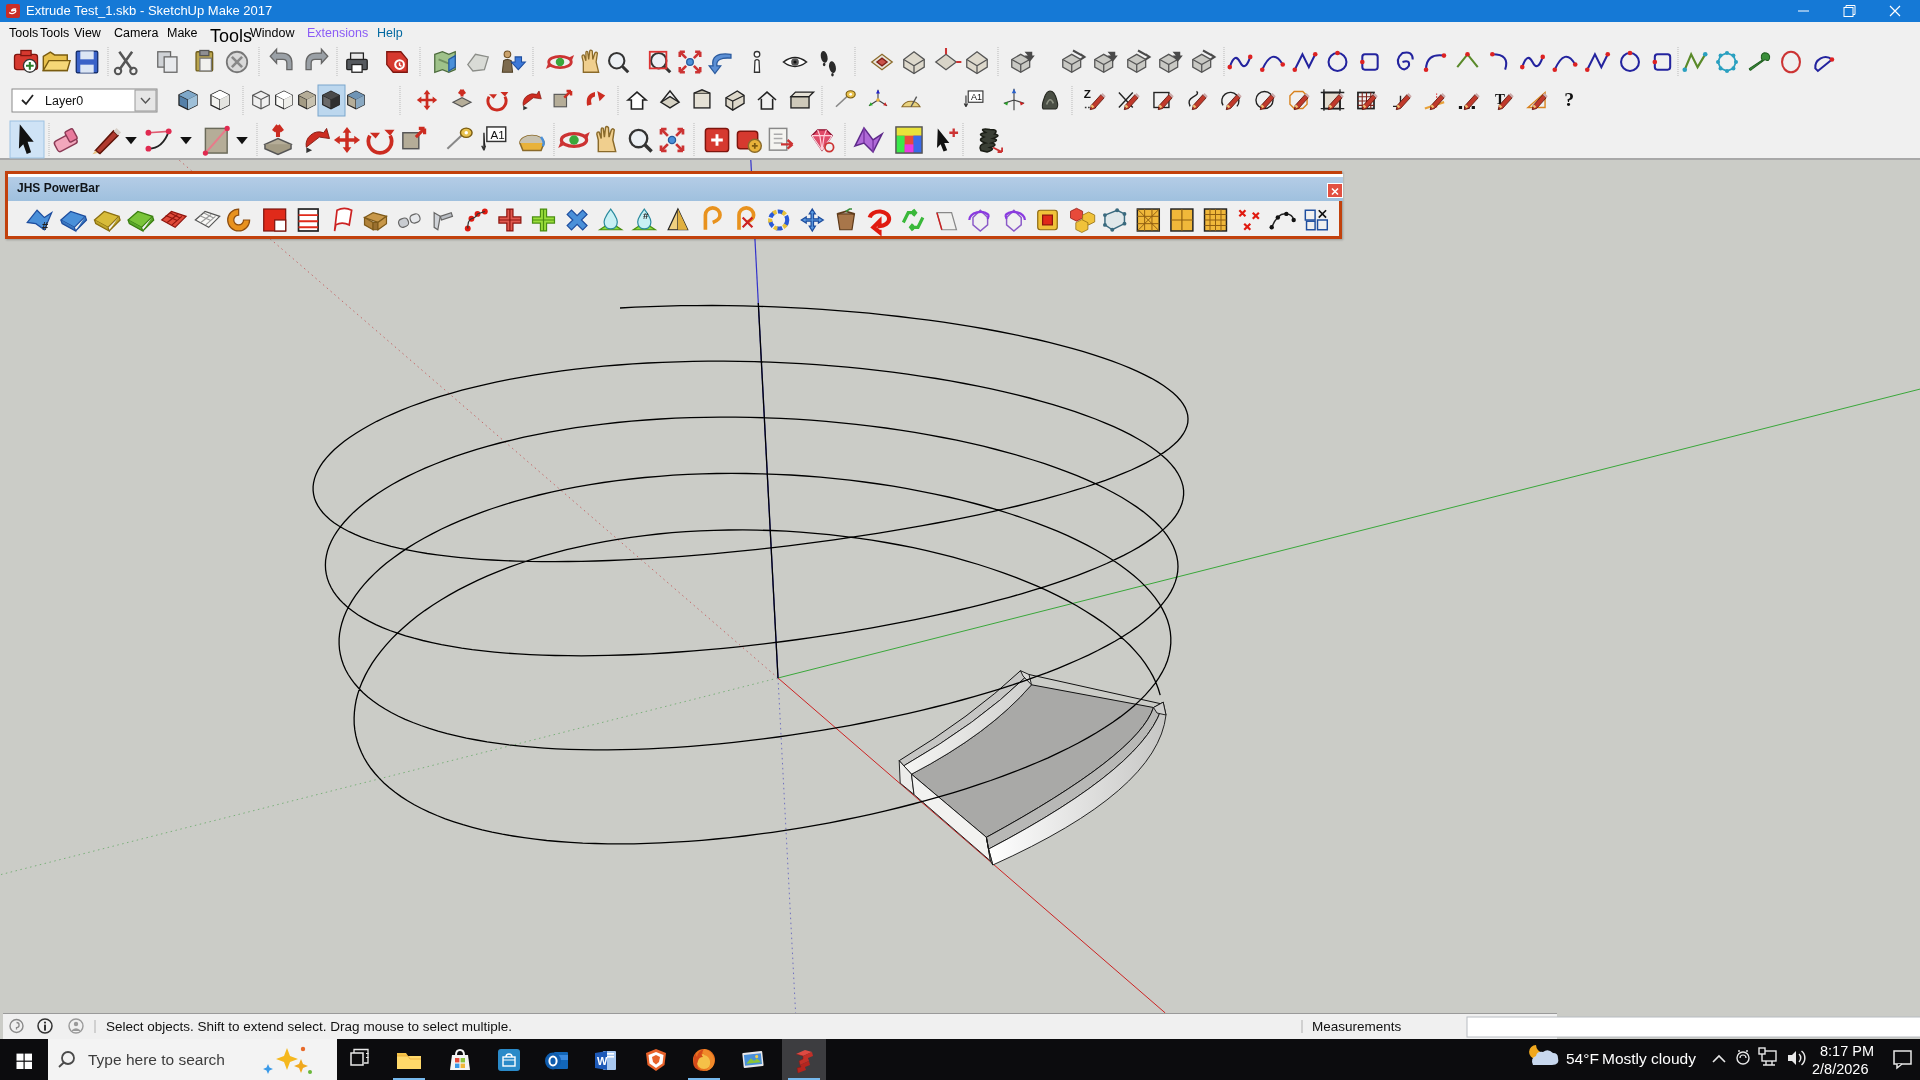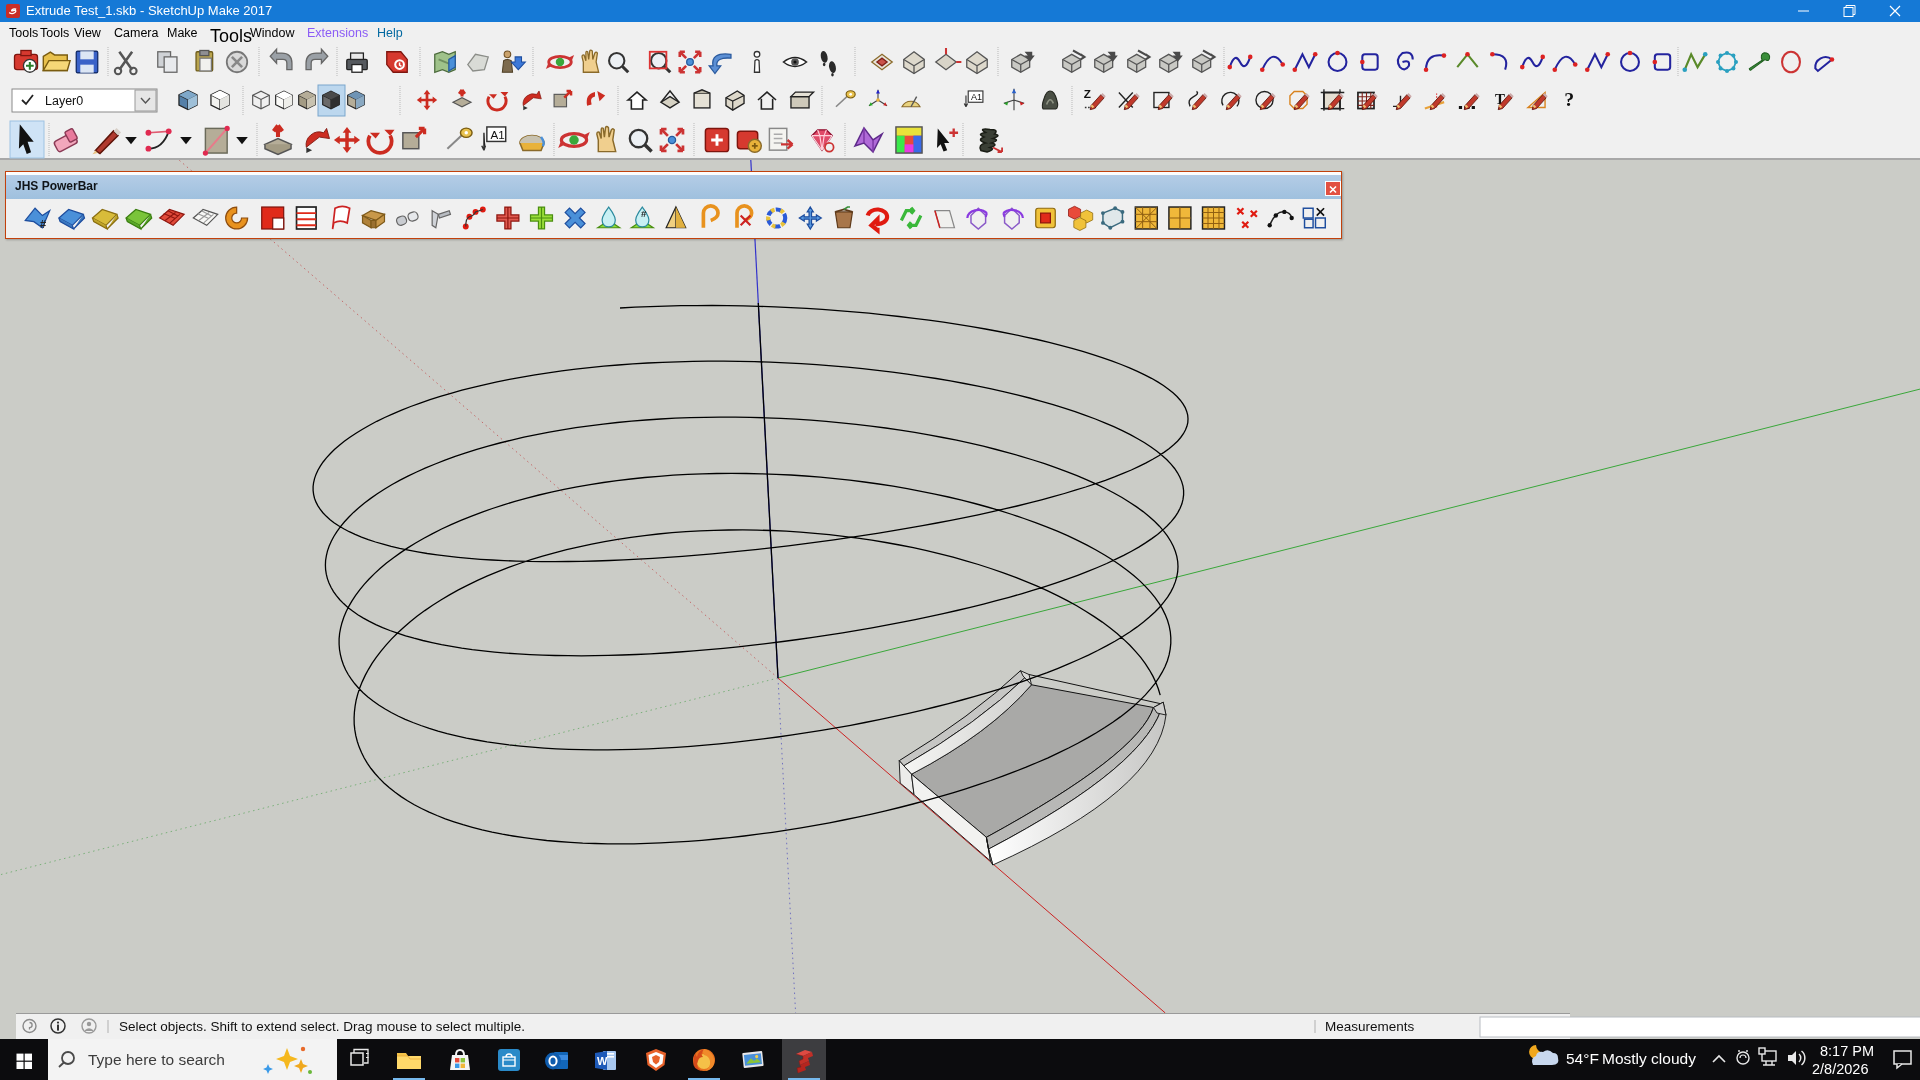--- a/index.html
+++ b/index.html
@@ -663,21 +663,21 @@
 <path d="M899.2 760.7 L911.5 774.2 L914 794.5 L900.2 783.1 Z" fill="#ececea" stroke="#111" stroke-width="0.9"></path>
 <path d="M911.5 774.2 L986.4 837.3 L990.5 861 L914 794.5 Z" fill="#f2f2f0" stroke="#111" stroke-width="0.9"></path>
 <line x1="1029" y1="674.5" x2="1160.6" y2="703.7" stroke="#111" stroke-width="1"></line>
 <path d="M1153.5 707.5 Q1138.0 754.6 986.4 837.3 L988.6 849.1 Q1150.1 764.3 1163.2 702.2 Z" fill="#b8b8b6" stroke="#111" stroke-width="1"></path>
 <path d="M1163.2 702.2 Q1150.1 764.3 988.6 849.1 L992.8 865.0 Q1157.4 791.0 1166.0 715.0 Z" fill="url(#go)" stroke="#111" stroke-width="0.9"></path>
 <path d="M1153.5 707.5 L1163.2 702.2 L1166 715 L1157 713 Z" fill="#cfcfcd" stroke="#111" stroke-width="0.9"></path>
 <path d="M986.4 837.3 L988.6 849.1 L992.8 865 L990.5 861 Z" fill="#fff" stroke="#111" stroke-width="0.9"></path>
 <path d="M620.0 308.0 L635.0 307.2 L650.1 306.6 L665.4 306.1 L680.8 305.7 L696.4 305.6 L712.0 305.5 L727.7 305.6 L743.4 305.9 L759.2 306.3 L775.0 306.9 L790.8 307.6 L806.5 308.4 L822.2 309.4 L837.8 310.6 L853.4 311.8 L868.8 313.2 L884.1 314.8 L899.2 316.5 L914.1 318.3 L928.9 320.2 L943.4 322.2 L957.7 324.4 L971.7 326.6 L985.4 329.0 L998.8 331.5 L1012.0 334.1 L1024.7 336.8 L1037.1 339.5 L1049.1 342.4 L1060.7 345.3 L1072.0 348.4 L1082.7 351.4 L1093.0 354.6 L1102.9 357.8 L1112.3 361.1 L1121.2 364.5 L1129.5 367.9 L1137.4 371.3 L1144.7 374.8 L1151.5 378.3 L1157.7 381.9 L1163.4 385.5 L1168.5 389.2 L1173.0 392.8 L1177.0 396.5 L1180.3 400.2 L1183.0 403.9 L1185.2 407.6 L1186.7 411.4 L1187.7 415.1 L1188.0 418.8 L1187.8 422.6 L1186.9 426.3 L1185.4 430.0 L1183.4 433.7 L1180.7 437.5 L1177.5 441.2 L1173.7 444.8 L1169.3 448.5 L1164.3 452.1 L1158.8 455.7 L1152.7 459.3 L1146.1 462.9 L1139.0 466.4 L1131.3 470.0 L1123.1 473.4 L1114.5 476.9 L1105.4 480.3 L1095.8 483.6 L1085.7 487.0 L1075.3 490.2 L1064.4 493.5 L1053.1 496.7 L1041.5 499.8 L1029.5 502.9 L1017.1 506.0 L1004.4 508.9 L991.4 511.9 L978.1 514.8 L964.6 517.6 L950.8 520.3 L936.8 523.0 L922.5 525.6 L908.1 528.2 L893.5 530.7 L878.8 533.1 L863.9 535.4 L848.9 537.6 L833.8 539.8 L818.7 541.9 L803.5 543.9 L788.2 545.8 L773.0 547.6 L757.8 549.3 L742.5 550.9 L727.4 552.4 L712.3 553.8 L697.2 555.1 L682.3 556.3 L667.5 557.4 L652.8 558.3 L638.2 559.2 L623.8 559.9 L609.6 560.5 L595.6 561.0 L581.8 561.3 L568.2 561.5 L554.9 561.6 L541.8 561.6 L529.0 561.4 L516.4 561.1 L504.1 560.6 L492.1 560.0 L480.5 559.3 L469.1 558.4 L458.1 557.4 L447.5 556.2 L437.1 554.9 L427.2 553.5 L417.6 551.9 L408.4 550.2 L399.6 548.4 L391.1 546.4 L383.1 544.2 L375.5 542.0 L368.3 539.6 L361.5 537.1 L355.1 534.4 L349.2 531.7 L343.7 528.8 L338.6 525.8 L334.0 522.7 L329.8 519.4 L326.1 516.1 L322.9 512.7 L320.1 509.2 L317.8 505.6 L315.9 501.9 L314.5 498.2 L313.6 494.3 L313.1 490.4 L313.1 486.5 L313.6 482.5 L314.6 478.4 L316.0 474.4 L317.9 470.3 L320.3 466.1 L323.1 462.0 L326.4 457.8 L330.2 453.7 L334.4 449.5 L339.1 445.4 L344.3 441.3 L349.9 437.2 L356.0 433.2 L362.5 429.2 L369.5 425.2 L376.8 421.3 L384.7 417.5 L392.9 413.8 L401.6 410.1 L410.7 406.5 L420.2 403.1 L430.0 399.7 L440.3 396.4 L450.9 393.3 L461.9 390.2 L473.3 387.3 L485.0 384.6 L497.0 381.9 L509.4 379.4 L522.1 377.1 L535.0 374.9 L548.3 372.8 L561.8 370.9 L575.6 369.2 L589.6 367.6 L603.8 366.2 L618.2 365.0 L632.9 363.9 L647.7 363.0 L662.6 362.3 L677.7 361.8 L692.9 361.4 L708.2 361.2 L723.6 361.2 L739.1 361.3 L754.6 361.7 L770.1 362.2 L785.6 362.8 L801.1 363.7 L816.6 364.7 L832.0 365.9 L847.3 367.2 L862.5 368.7 L877.6 370.4 L892.5 372.2 L907.3 374.2 L921.9 376.3 L936.3 378.5 L950.4 380.9 L964.4 383.5 L978.0 386.1 L991.3 388.9 L1004.4 391.8 L1017.1 394.9 L1029.5 398.0 L1041.5 401.3 L1053.1 404.6 L1064.3 408.1 L1075.1 411.6 L1085.5 415.3 L1095.4 419.0 L1104.8 422.8 L1113.8 426.7 L1122.3 430.6 L1130.3 434.6 L1137.7 438.7 L1144.6 442.8 L1151.0 447.0 L1156.9 451.2 L1162.1 455.5 L1166.9 459.8 L1171.0 464.1 L1174.6 468.5 L1177.5 472.8 L1179.9 477.2 L1181.7 481.6 L1183.0 486.1 L1183.6 490.5 L1183.6 494.9 L1183.0 499.4 L1181.9 503.8 L1180.1 508.2 L1177.8 512.6 L1174.9 517.0 L1171.4 521.4 L1167.3 525.7 L1162.7 530.1 L1157.5 534.4 L1151.8 538.6 L1145.5 542.9 L1138.8 547.1 L1131.5 551.2 L1123.7 555.4 L1115.4 559.4 L1106.7 563.5 L1097.4 567.5 L1087.8 571.4 L1077.7 575.3 L1067.2 579.1 L1056.3 582.9 L1045.0 586.6 L1033.4 590.2 L1021.4 593.8 L1009.1 597.3 L996.4 600.7 L983.5 604.1 L970.3 607.3 L956.9 610.5 L943.2 613.6 L929.3 616.6 L915.2 619.6 L901.0 622.4 L886.5 625.2 L872.0 627.8 L857.3 630.4 L842.6 632.8 L827.7 635.1 L812.8 637.4 L797.9 639.5 L782.9 641.5 L768.0 643.4 L753.0 645.1 L738.1 646.8 L723.3 648.3 L708.5 649.6 L693.8 650.9 L679.2 652.0 L664.7 653.0 L650.4 653.8 L636.2 654.5 L622.2 655.0 L608.4 655.4 L594.8 655.7 L581.4 655.8 L568.2 655.7 L555.2 655.5 L542.5 655.1 L530.1 654.6 L517.9 653.9 L506.1 653.1 L494.5 652.1 L483.3 650.9 L472.3 649.6 L461.7 648.1 L451.5 646.4 L441.5 644.6 L432.0 642.6 L422.8 640.5 L414.0 638.2 L405.6 635.8 L397.5 633.2 L389.9 630.5 L382.6 627.6 L375.8 624.6 L369.4 621.4 L363.4 618.1 L357.8 614.7 L352.6 611.1 L347.9 607.4 L343.6 603.6 L339.8 599.7 L336.4 595.7 L333.5 591.6 L331.0 587.3 L329.0 583.0 L327.4 578.6 L326.3 574.2 L325.6 569.6 L325.4 565.0 L325.6 560.4 L326.4 555.6 L327.5 550.9 L329.2 546.1 L331.3 541.3 L333.8 536.5 L336.9 531.7 L340.3 526.8 L344.3 522.0 L348.7 517.2 L353.5 512.4 L358.8 507.7 L364.5 503.0 L370.7 498.4 L377.3 493.8 L384.3 489.3 L391.7 484.8 L399.6 480.4 L407.9 476.2 L416.6 472.0 L425.7 467.9 L435.2 464.0 L445.0 460.1 L455.2 456.4 L465.8 452.9 L476.8 449.4 L488.1 446.2 L499.7 443.0 L511.7 440.1 L523.9 437.2 L536.5 434.6 L549.3 432.1 L562.4 429.8 L575.8 427.7 L589.4 425.8 L603.2 424.1 L617.2 422.5 L631.5 421.1 L645.9 420.0 L660.5 419.0 L675.2 418.2 L690.0 417.7 L705.0 417.3 L720.0 417.1 L735.1 417.1 L750.3 417.4 L765.5 417.8 L780.7 418.4 L795.9 419.2 L811.0 420.2 L826.1 421.4 L841.2 422.8 L856.1 424.4 L871.0 426.1 L885.7 428.0 L900.3 430.1 L914.7 432.4 L928.8 434.9 L942.8 437.5 L956.6 440.2 L970.1 443.2 L983.3 446.2 L996.2 449.5 L1008.8 452.8 L1021.1 456.3 L1033.1 460.0 L1044.6 463.7 L1055.8 467.6 L1066.6 471.6 L1077.0 475.7 L1086.9 479.8 L1096.4 484.1 L1105.4 488.5 L1113.9 493.0 L1122.0 497.5 L1129.5 502.2 L1136.6 506.9 L1143.1 511.6 L1149.1 516.4 L1154.5 521.3 L1159.4 526.2 L1163.7 531.2 L1167.5 536.1 L1170.7 541.2 L1173.3 546.2 L1175.3 551.3 L1176.8 556.4 L1177.7 561.5 L1178.0 566.6 L1177.7 571.7 L1176.8 576.8 L1175.3 581.9 L1173.3 587.0 L1170.7 592.1 L1167.6 597.2 L1163.8 602.2 L1159.6 607.2 L1154.7 612.2 L1149.4 617.1 L1143.5 622.0 L1137.1 626.9 L1130.2 631.7 L1122.8 636.5 L1114.9 641.2 L1106.5 645.9 L1097.7 650.5 L1088.4 655.1 L1078.7 659.5 L1068.6 663.9 L1058.1 668.3 L1047.2 672.6 L1036.0 676.7 L1024.4 680.8 L1012.5 684.9 L1000.2 688.8 L987.7 692.6 L974.9 696.4 L961.9 700.0 L948.6 703.6 L935.1 707.0 L921.4 710.3 L907.5 713.6 L893.4 716.7 L879.3 719.6 L865.0 722.5 L850.6 725.3 L836.1 727.9 L821.5 730.4 L806.9 732.7 L792.3 734.9 L777.7 737.0 L763.1 738.9 L748.5 740.7 L733.9 742.3 L719.4 743.8 L705.0 745.1 L690.7 746.3 L676.5 747.3 L662.5 748.2 L648.6 748.8 L634.8 749.4 L621.2 749.7 L607.8 749.9 L594.6 749.9 L581.6 749.7 L568.9 749.3 L556.4 748.8 L544.1 748.1 L532.2 747.2 L520.4 746.1 L509.0 744.9 L497.9 743.4 L487.1 741.8 L476.6 740.0 L466.4 738.1 L456.6 735.9 L447.1 733.6 L438.0 731.1 L429.3 728.4 L420.9 725.5 L412.9 722.5 L405.2 719.3 L398.0 716.0 L391.2 712.5 L384.7 708.8 L378.7 705.0 L373.1 701.0 L367.9 696.9 L363.1 692.7 L358.7 688.3 L354.8 683.8 L351.3 679.2 L348.2 674.5 L345.6 669.7 L343.4 664.8 L341.7 659.7 L340.4 654.6 L339.5 649.5 L339.1 644.2 L339.1 638.9 L339.6 633.5 L340.6 628.1 L342.0 622.7 L343.8 617.2 L346.1 611.8 L348.8 606.3 L352.0 600.8 L355.6 595.3 L359.7 589.8 L364.2 584.4 L369.1 579.0 L374.5 573.6 L380.3 568.3 L386.5 563.1 L393.2 558.0 L400.3 552.9 L407.7 547.9 L415.6 543.0 L423.9 538.2 L432.6 533.6 L441.6 529.0 L451.1 524.6 L460.9 520.4 L471.0 516.3 L481.5 512.3 L492.4 508.5 L503.6 504.9 L515.0 501.4 L526.9 498.1 L539.0 495.0 L551.3 492.1 L564.0 489.4 L576.9 486.9 L590.1 484.6 L603.4 482.5 L617.0 480.6 L630.8 479.0 L644.8 477.5 L659.0 476.3 L673.2 475.2 L687.7 474.4 L702.2 473.9 L716.8 473.5 L731.6 473.4 L746.3 473.5 L761.1 473.8 L776.0 474.3 L790.8 475.0 L805.6 476.0 L820.4 477.2 L835.1 478.6 L849.8 480.2 L864.3 482.0 L878.8 484.0 L893.1 486.2 L907.2 488.7 L921.1 491.3 L934.9 494.1 L948.4 497.0 L961.7 500.2 L974.8 503.5 L987.5 507.0 L1000.0 510.7 L1012.2 514.5 L1024.0 518.5 L1035.5 522.6 L1046.6 526.8 L1057.3 531.2 L1067.6 535.7 L1077.5 540.4 L1087.0 545.1 L1096.0 550.0 L1104.6 555.0 L1112.7 560.0 L1120.3 565.2 L1127.4 570.4 L1134.0 575.7 L1140.1 581.1 L1145.6 586.6 L1150.6 592.1 L1155.1 597.6 L1159.1 603.3 L1162.4 608.9 L1165.2 614.6 L1167.5 620.3 L1169.2 626.1 L1170.3 631.8 L1170.8 637.6 L1170.8 643.4 L1170.2 649.1 L1169.1 654.9 L1167.4 660.7 L1165.1 666.5 L1162.2 672.2 L1158.8 677.9 L1154.9 683.6 L1150.4 689.2 L1145.4 694.9 L1139.9 700.4 L1133.9 706.0 L1127.3 711.4 L1120.3 716.9 L1112.8 722.2 L1104.8 727.5 L1096.4 732.8 L1087.6 737.9 L1078.3 743.0 L1068.6 748.0 L1058.5 752.9 L1048.1 757.8 L1037.2 762.5 L1026.1 767.2 L1014.6 771.7 L1002.8 776.1 L990.7 780.5 L978.3 784.7 L965.7 788.8 L952.8 792.8 L939.7 796.7 L926.4 800.4 L913.0 804.0 L899.4 807.5 L885.6 810.9 L871.7 814.1 L857.7 817.1 L843.6 820.0 L829.5 822.8 L815.3 825.4 L801.0 827.8 L786.8 830.1 L772.5 832.3 L758.3 834.2 L744.1 836.0 L730.0 837.6 L715.9 839.0 L701.9 840.3 L688.1 841.4 L674.3 842.2 L660.7 842.9 L647.3 843.4 L634.0 843.8 L620.9 843.9 L607.9 843.8 L595.2 843.5 L582.7 843.1 L570.5 842.4 L558.4 841.5 L546.7 840.5 L535.2 839.2 L524.0 837.7 L513.0 836.0 L502.4 834.2 L492.1 832.1 L482.1 829.8 L472.4 827.3 L463.0 824.7 L454.0 821.8 L445.3 818.8 L437.0 815.5 L429.1 812.1 L421.5 808.5 L414.3 804.7 L407.5 800.7 L401.1 796.6 L395.1 792.3 L389.4 787.8 L384.2 783.2 L379.4 778.4 L375.0 773.5 L371.0 768.5 L367.4 763.3 L364.2 758.0 L361.5 752.6 L359.2 747.1 L357.3 741.5 L355.8 735.7 L354.8 729.9 L354.2 724.1 L354.1 718.1 L354.4 712.1 L355.1 706.1 L356.2 700.0 L357.8 693.9 L359.8 687.7 L362.3 681.6 L365.2 675.4 L368.5 669.3 L372.2 663.2 L376.4 657.1 L381.0 651.1 L386.0 645.1 L391.4 639.1 L397.3 633.2 L403.6 627.5 L410.2 621.7 L417.3 616.1 L424.8 610.6 L432.6 605.3 L440.9 600.0 L449.5 594.9 L458.4 589.9 L467.8 585.1 L477.5 580.4 L487.5 575.9 L497.9 571.6 L508.6 567.4 L519.6 563.5 L531.0 559.7 L542.6 556.2 L554.5 552.8 L566.6 549.7 L579.1 546.8 L591.7 544.1 L604.6 541.6 L617.7 539.3 L631.0 537.3 L644.5 535.6 L658.2 534.0 L672.0 532.7 L686.0 531.7 L700.1 530.9 L714.2 530.3 L728.5 530.0 L742.8 529.9 L757.2 530.1 L771.6 530.5 L786.1 531.2 L800.5 532.1 L814.9 533.3 L829.2 534.6 L843.5 536.3 L857.7 538.1 L871.8 540.2 L885.8 542.5 L899.6 545.0 L913.3 547.7 L926.7 550.7 L940.0 553.9 L953.1 557.2 L965.9 560.8 L978.4 564.5 L990.7 568.5 L1002.7 572.6 L1014.3 576.8 L1025.6 581.3 L1036.6 585.9 L1047.2 590.7 L1057.5 595.6 L1067.3 600.6 L1076.7 605.8 L1085.7 611.2 L1094.2 616.6 L1102.3 622.1 L1109.9 627.8 L1117.1 633.6 L1123.7 639.4 L1129.9 645.3 L1135.5 651.4 L1140.7 657.4 L1145.3 663.6 L1149.3 669.8 L1152.9 676.1 L1155.9 682.4 L1158.3 688.7 L1160.2 695.1" fill="none" stroke="#000" stroke-width="1.3"></path>
 <line x1="778" y1="678" x2="758.3" y2="303" stroke="#000" stroke-width="1.3"></line>
 </svg>
-<div class="abs" style="left:5px;top:171px;width:1337px;height:68px;background:#f0f0f0;border:1px solid #c2410c;box-shadow:1px 1px 2px rgba(0,0,0,0.25)">
+<div class="abs" style="left:5px;top:171px;width:1337px;height:68px;background:#f0f0f0;border:3px solid #c2410c;box-shadow:1px 1px 2px rgba(0,0,0,0.25)">
     <div class="abs" style="left:0;top:0;width:1335px;height:3px;background:#fdfdfd"></div>
     <div class="abs" style="left:0;top:3px;width:1335px;height:24px;background:linear-gradient(#b4cce6,#9fc0de)"></div>
     <span class="abs" style="left:9px;top:7px;font-size:12px;font-weight:bold;color:#101418">JHS PowerBar</span>
     <div class="abs" style="left:1319px;top:9px;width:16px;height:15px;background:#e25041;border:1px solid #fff"><svg width="14" height="13">
         <path d="M4 3.5 L10 9.5 M10 3.5 L4 9.5" stroke="#fff" stroke-width="1.6"></path>
       </svg></div>
     <svg class="abs" style="left:0;top:27px" width="1335" height="40" viewBox="0 0 1335 40">
       <g transform="translate(31.5,19.0) scale(1.22)">
         <path d="M-10 2 L-2 -8 L4 -2 L10 -6 L4 8 L-3 3 Z" fill="#4a90d9" stroke="#1d4d9e"></path>
         <text x="2" y="8" font-size="9" font-weight="bold" fill="#222">#</text>
@@ -851,21 +851,21 @@
         <circle cx="9" cy="0" r="1.8" fill="#111"></circle>
       </g>
       <g transform="translate(1308.3,19.0) scale(1.22)">
         <rect x="-9" y="-8" width="8" height="8" fill="none" stroke="#1d4d9e" stroke-width="1.2"></rect>
         <rect x="1" y="0" width="8" height="8" fill="none" stroke="#1d4d9e" stroke-width="1.2"></rect>
         <rect x="-8" y="1" width="7" height="7" fill="none" stroke="#1d4d9e" stroke-width="1.2"></rect>
         <path d="M2 -8 L8 -2 M8 -8 L2 -2" stroke="#111" stroke-width="1.4"></path>
       </g>
     </svg>
   </div>
-<div class="abs" style="left:16px;top:1013px;width:1554px;height:26px;background:#f0f0f0;border-top:1px solid #9a9a9a">
+<div class="abs" style="left:3px;top:1013px;width:1554px;height:26px;background:#f0f0f0;border-top:1px solid #9a9a9a">
     <svg class="abs" style="left:0;top:0" width="1920" height="26">
       <circle cx="13.5" cy="12" r="6.5" fill="none" stroke="#8a8a8a" stroke-width="1.4"></circle>
       <path d="M13.5 8.5 A 2.6 2.6 0 0 1 13.5 13.7 L13.5 15.5" stroke="#8a8a8a" stroke-width="1.3" fill="none"></path>
       <circle cx="42" cy="12" r="7" fill="none" stroke="#333" stroke-width="1.5"></circle>
       <circle cx="42" cy="8.6" r="1.1" fill="#333"></circle>
       <rect x="41" y="10.6" width="2" height="6" fill="#333"></rect>
       <circle cx="73" cy="12" r="7" fill="none" stroke="#9a9a9a" stroke-width="1.4"></circle>
       <circle cx="73" cy="10" r="2.2" fill="#9a9a9a"></circle>
       <path d="M69 16 Q73 12.5 77 16 L77 17 L69 17 Z" fill="#9a9a9a"></path>
       <line x1="92" y1="6" x2="92" y2="19" stroke="#b0b0b0"></line>

